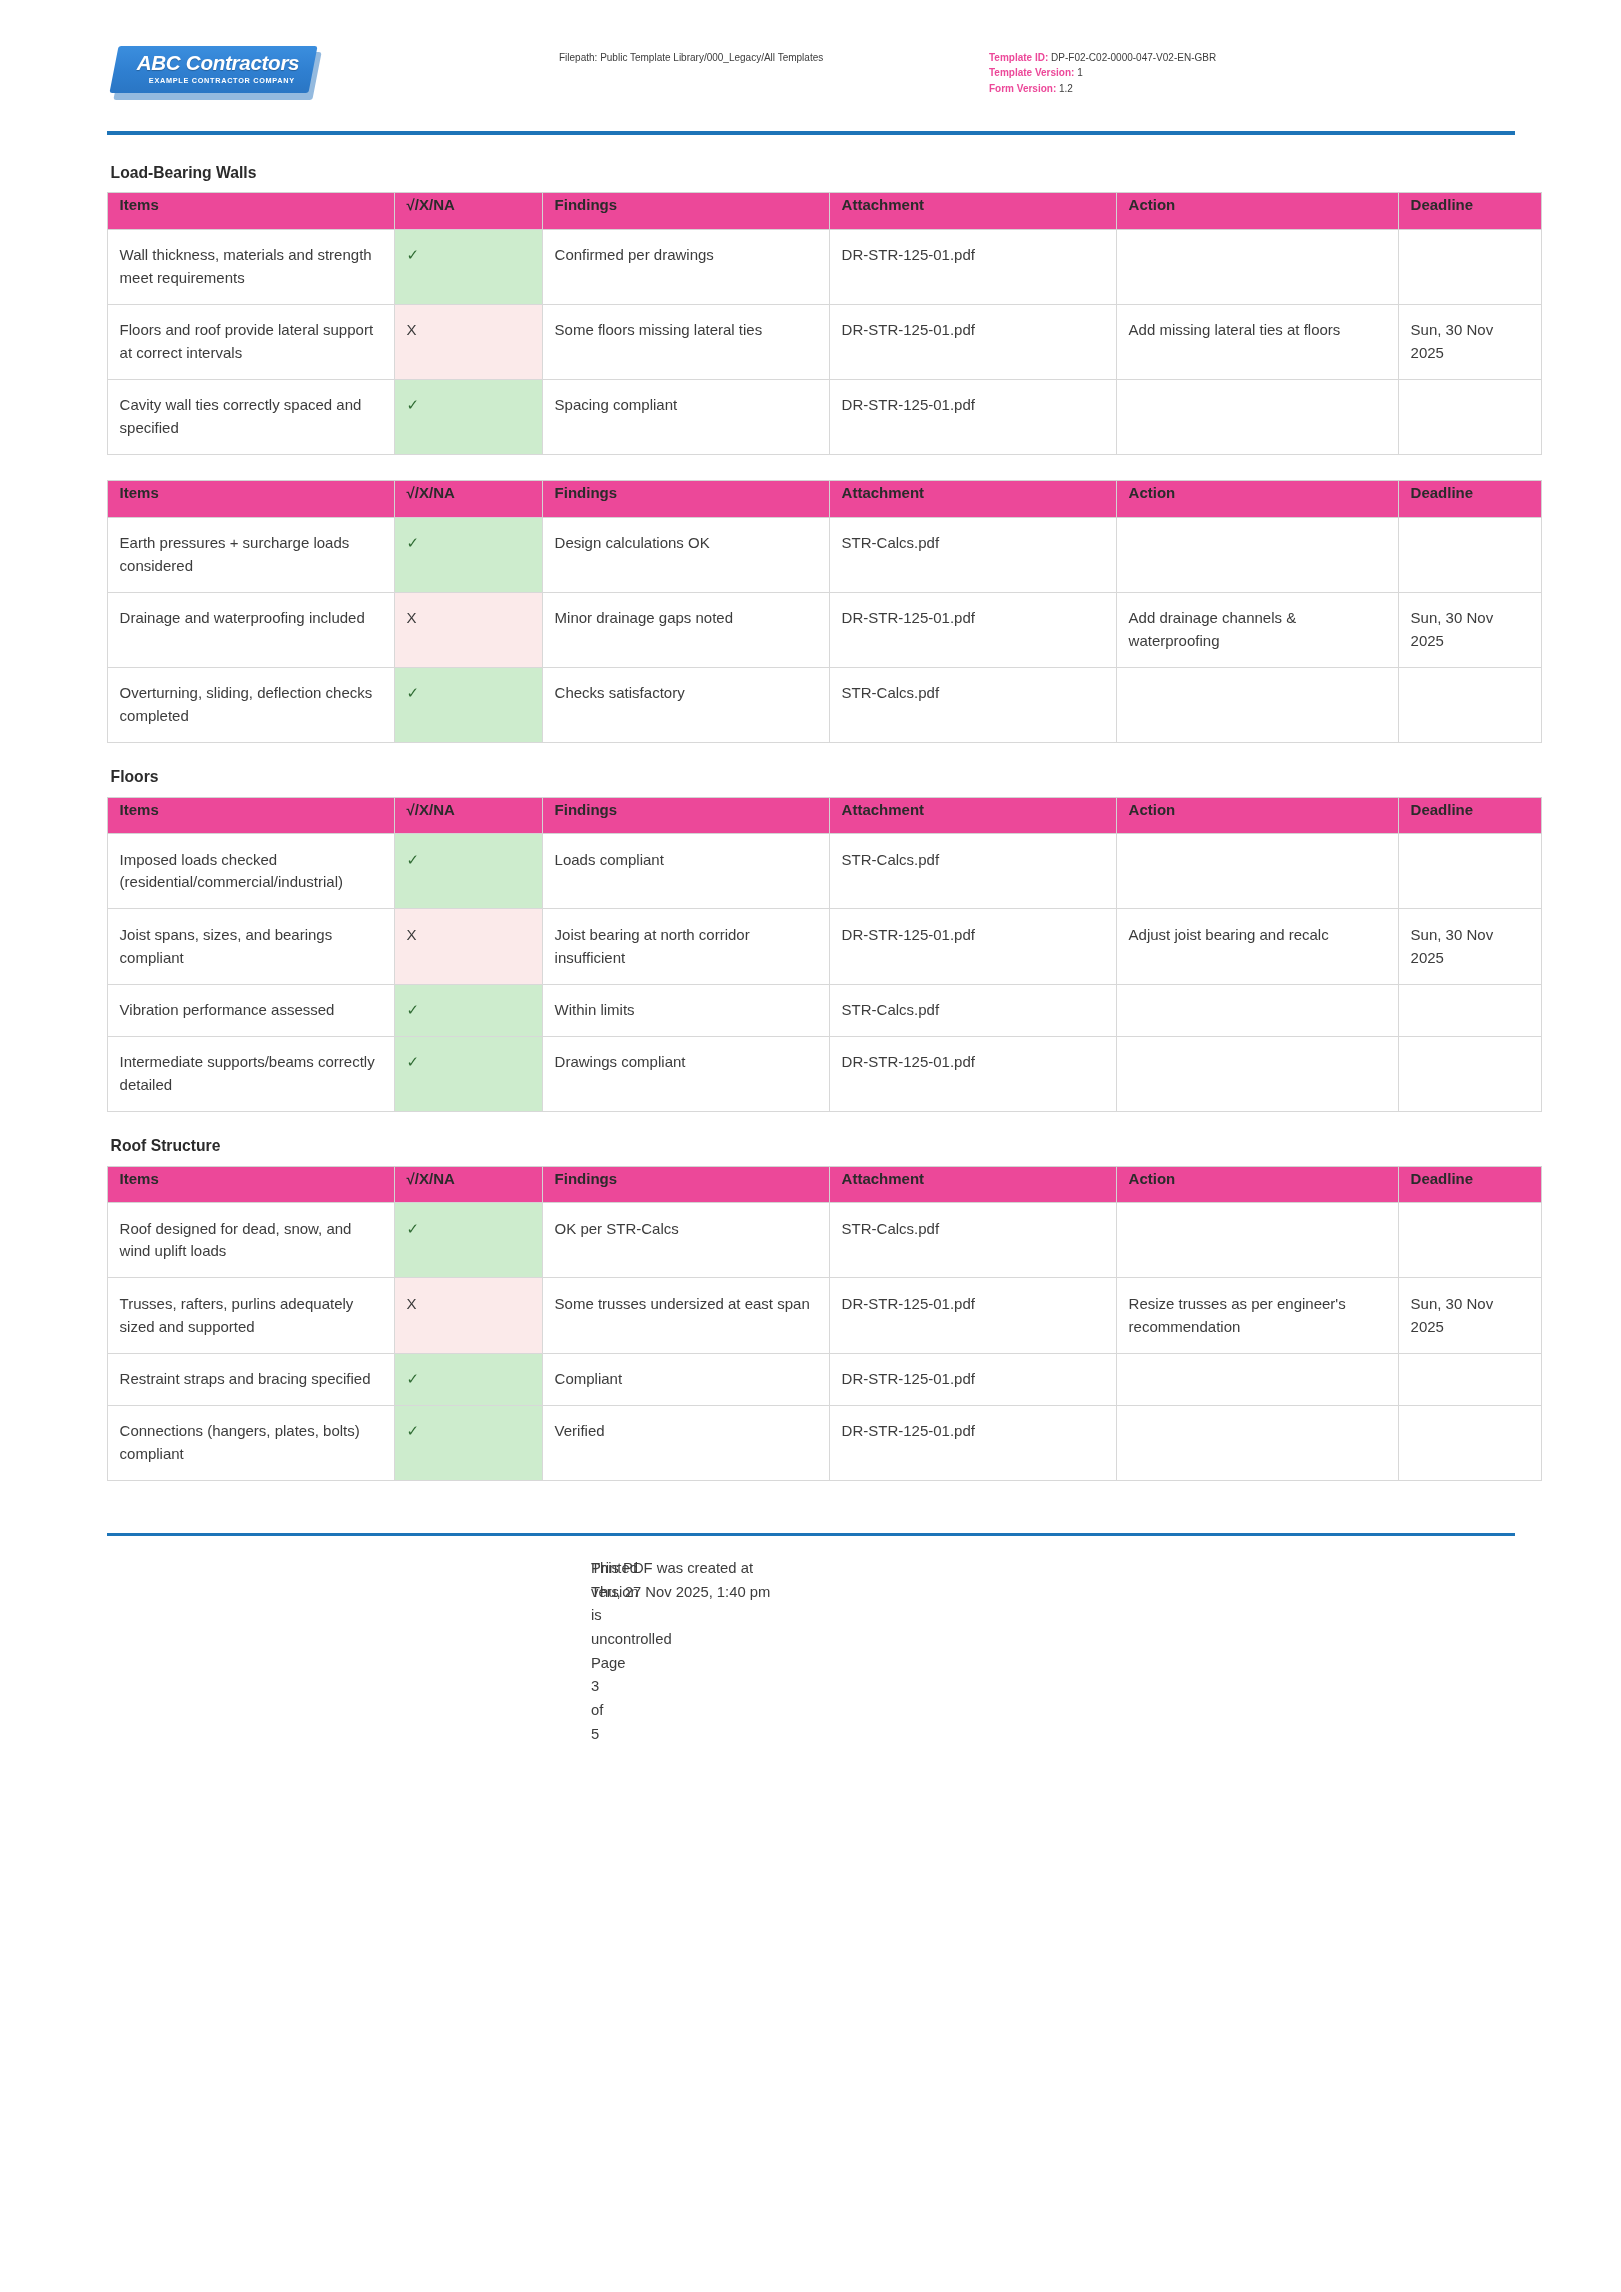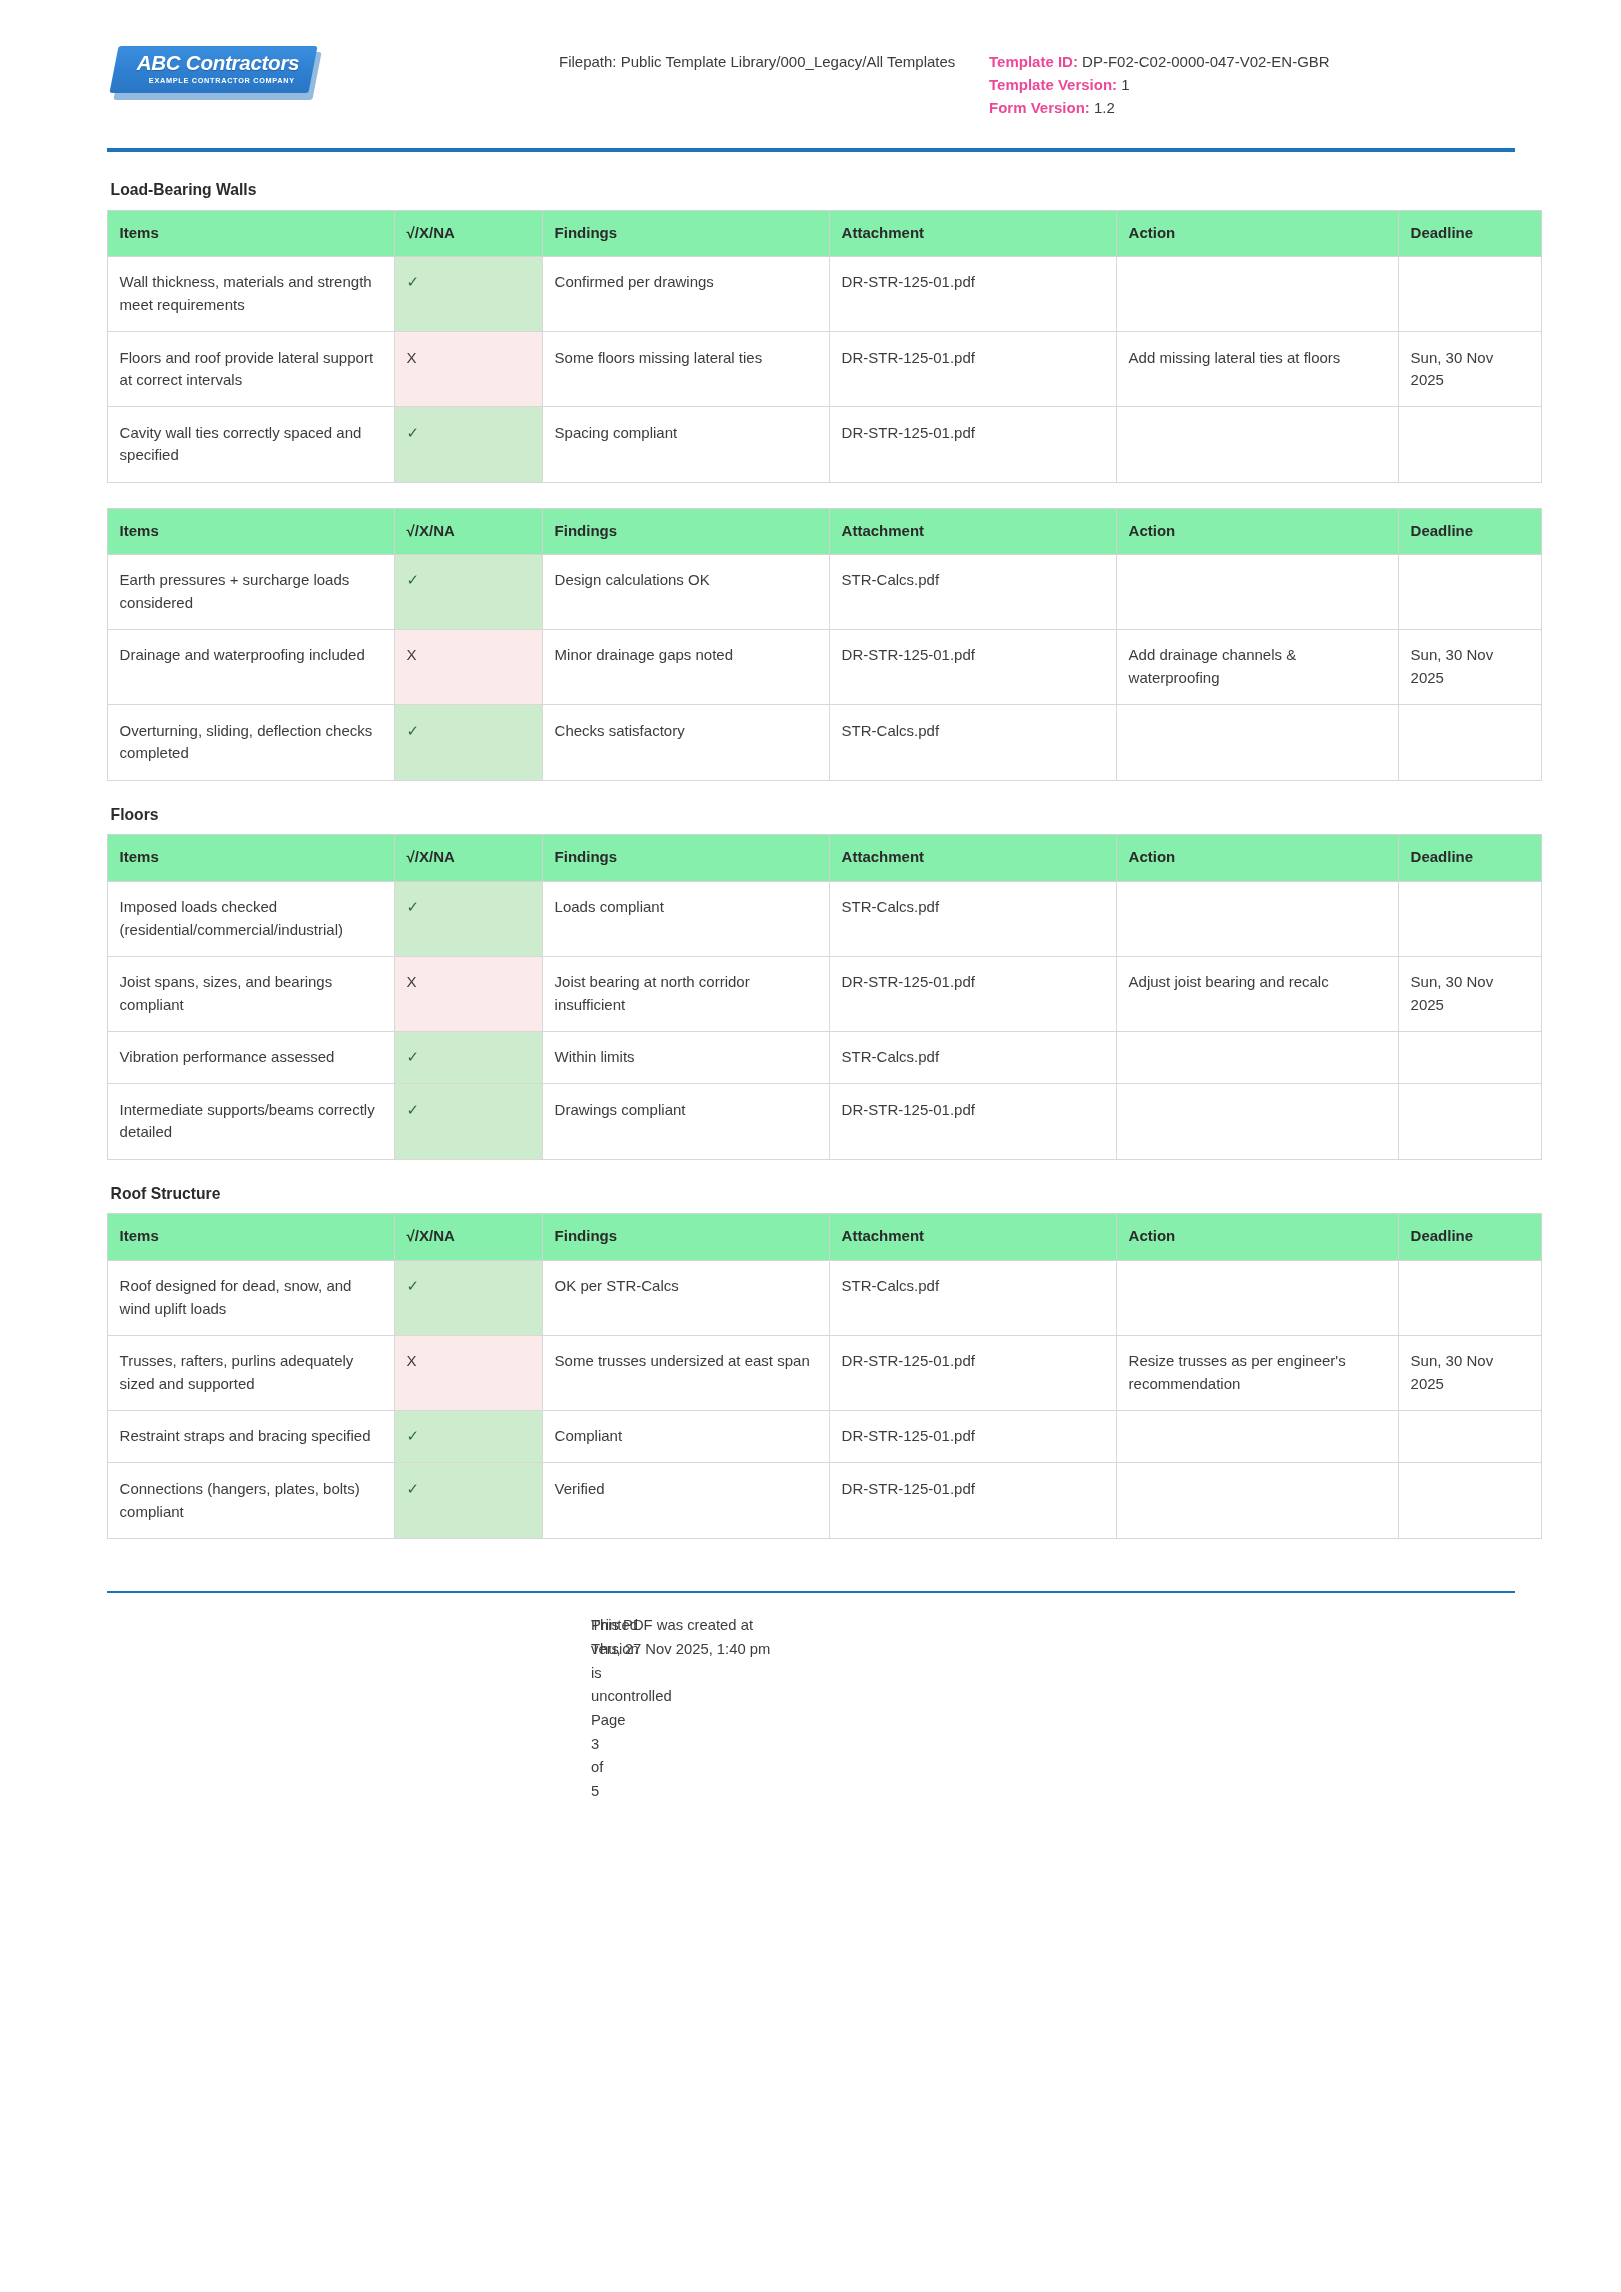--- a/index.html
+++ b/index.html
@@ -82,21 +82,21 @@
     width: 176px;
     text-align: center;
     color: #ffffff;
     font-weight: bold;
     font-size: 7.3px;
     letter-spacing: 0.7px;
   }
 
   .header-col {
     box-sizing: border-box;
-    font-size: 15px;
+    font-size: 10px;
     line-height: 1.55;
     color: #3c3c3c;
     padding-top: 3.6px;
   }
   .header-col.filepath { width: 430px; flex: 0 0 430px; }
   .header-col.meta     { width: 502px; flex: 0 0 502px; }
   .header-col b { font-weight: bold; color: #ec4899; }
   .meta-line { white-space: nowrap; }
 
   .rule-blue {
@@ -124,25 +124,25 @@
   table.checklist th,
   table.checklist td {
     border: 0.9px solid #d8d8d8;
     vertical-align: top;
     padding: 14.3px 12.5px 14.3px 11.6px;
     line-height: 1.52;
     word-wrap: break-word;
     overflow-wrap: anywhere;
   }
   table.checklist th {
-    background: #86efac;
+    background: #ec4899;
     font-weight: bold;
     color: #2b2b2b;
     text-align: left;
-    padding-top: 11px;
+    padding-top: 1px;
     padding-bottom: 11.6px;
     border-color: #d3d3d3;
   }
   td.mark-yes { background: #cdeccd; }
   td.mark-no  { background: #fbeaea; }
   td.mark-yes .glyph { color: #2f6b33; }
   td.mark-no  .glyph { color: #3c3c3c; }
 
   col.c-items      { width: 287px; }
   col.c-mark       { width: 148px; }

